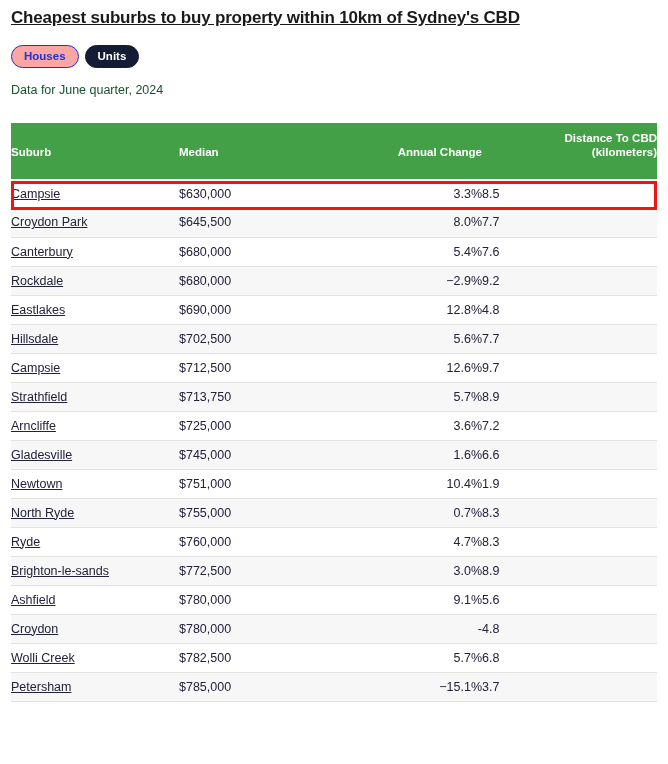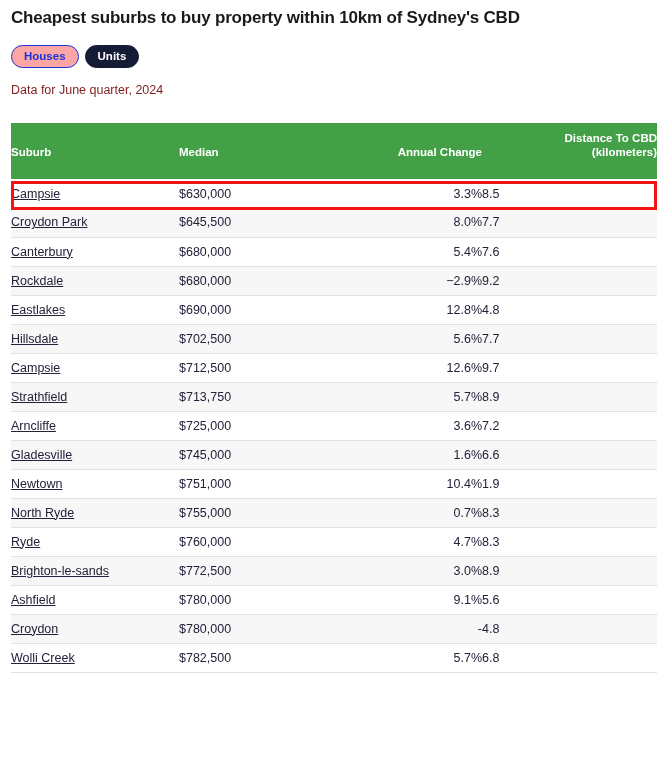--- a/index.html
+++ b/index.html
@@ -22,20 +22,21 @@
   
   .page-title {
     position: absolute;
     left: 11px;
     top: 8px;
     font-size: 17px;
     font-weight: bold;
     color: #1a1a1a;
     letter-spacing: -0.2px;
     white-space: nowrap;
+    text-decoration: underline;
   }
 
   .toggle-group {
     position: absolute;
     left: 11px;
     top: 45px;
     display: flex;
     align-items: center;
     gap: 6px;
   }
@@ -64,21 +65,21 @@
     background: #141b34;
     color: #ffffff;
     border: 1.4px solid #141b34;
   }
 
   .data-note {
     position: absolute;
     left: 11px;
     top: 83px;
     font-size: 12.5px;
-    color: #7f1d1d;
+    color: #14532d;
     white-space: nowrap;
   }
 
   
   .table-wrap {
     position: absolute;
     left: 11px;
     top: 123px;
     width: 646px;
   }
@@ -262,18 +263,24 @@
             <td class="c-median">$780,000</td>
             <td class="c-change">-</td>
             <td class="c-distance">4.8</td>
           </tr>
           <tr class="plain">
             <td class="c-suburb">Wolli Creek</td>
             <td class="c-median">$782,500</td>
             <td class="c-change">5.7%</td>
             <td class="c-distance">6.8</td>
           </tr>
+          <tr class="stripe">
+            <td class="c-suburb">Petersham</td>
+            <td class="c-median">$785,000</td>
+            <td class="c-change">−15.1%</td>
+            <td class="c-distance">3.7</td>
+          </tr>
         </tbody>
     </table>
     <div class="row-highlight-box" style="top: 58px; height: 29px;"></div>
   </div>
 
 </div>
 
 </body></html>

